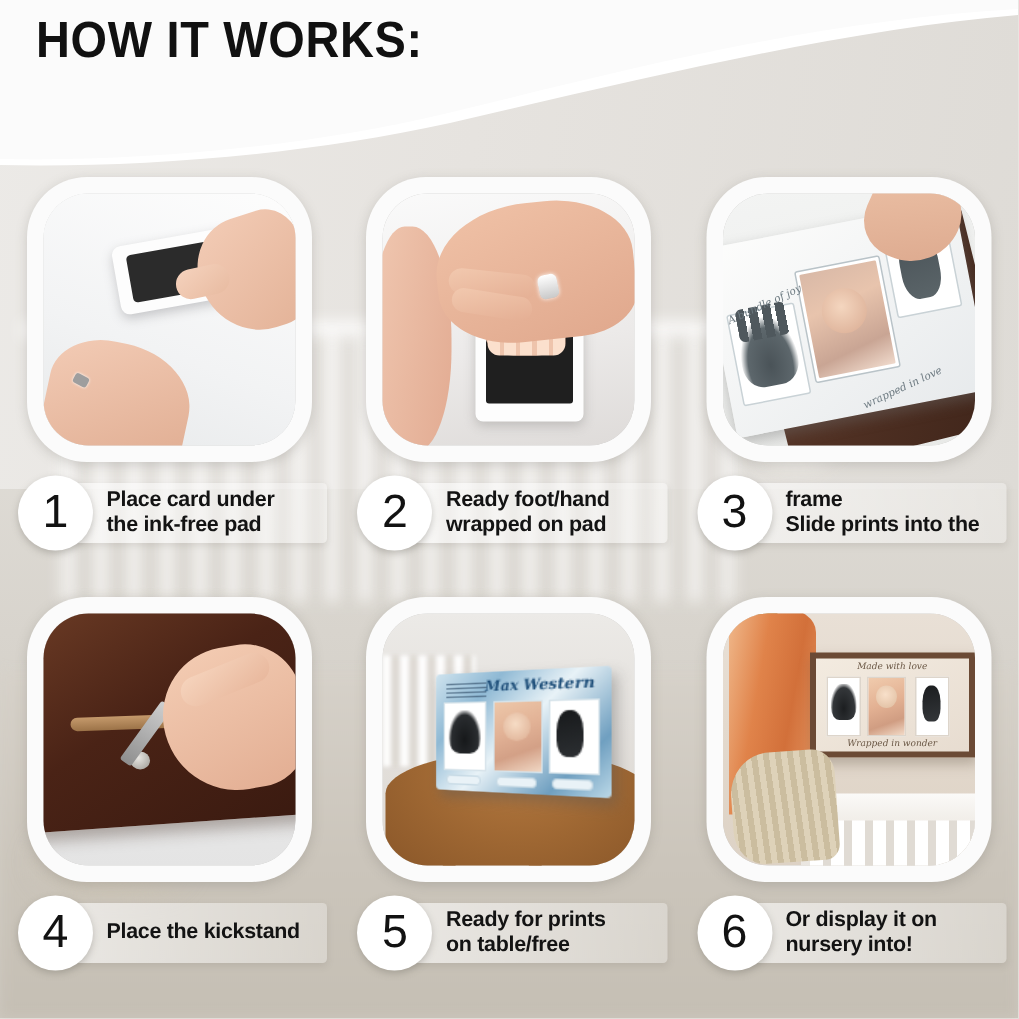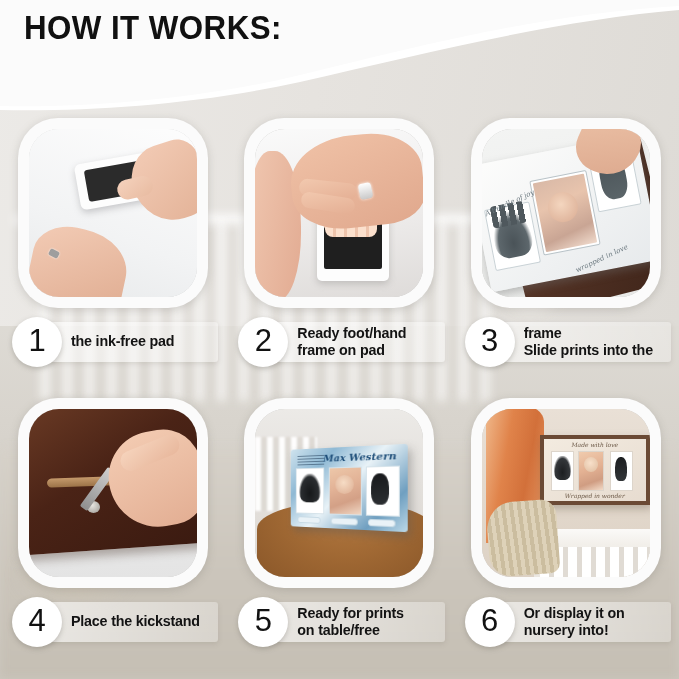--- a/index.html
+++ b/index.html
@@ -406,20 +406,21 @@
             <div class="hand-r"></div>
             <div class="hand-l"></div>
             <div class="ring"></div>
           </div>
         </div>
       </div>
       <div class="caption-bar">
         <div class="caption-strip"></div>
         <div class="num-badge">1</div>
         <div class="caption-text">
+          <div>Place card under</div>
           <div>the ink-free pad</div>
         </div>
       </div>
     </div>
 
     <div class="step">
       <div class="tile">
         <div class="tile-inner">
           <div class="sc2">
             <div class="leg"></div>
@@ -433,21 +434,21 @@
             <div class="finger f2"></div>
             <div class="ring2"></div>
           </div>
         </div>
       </div>
       <div class="caption-bar">
         <div class="caption-strip"></div>
         <div class="num-badge">2</div>
         <div class="caption-text">
           <div>Ready foot/hand</div>
-          <div>frame on pad</div>
+          <div>wrapped on pad</div>
         </div>
       </div>
     </div>
 
     <div class="step">
       <div class="tile">
         <div class="tile-inner">
           <div class="sc3">
             <div class="wood"></div>
             <div class="card">

